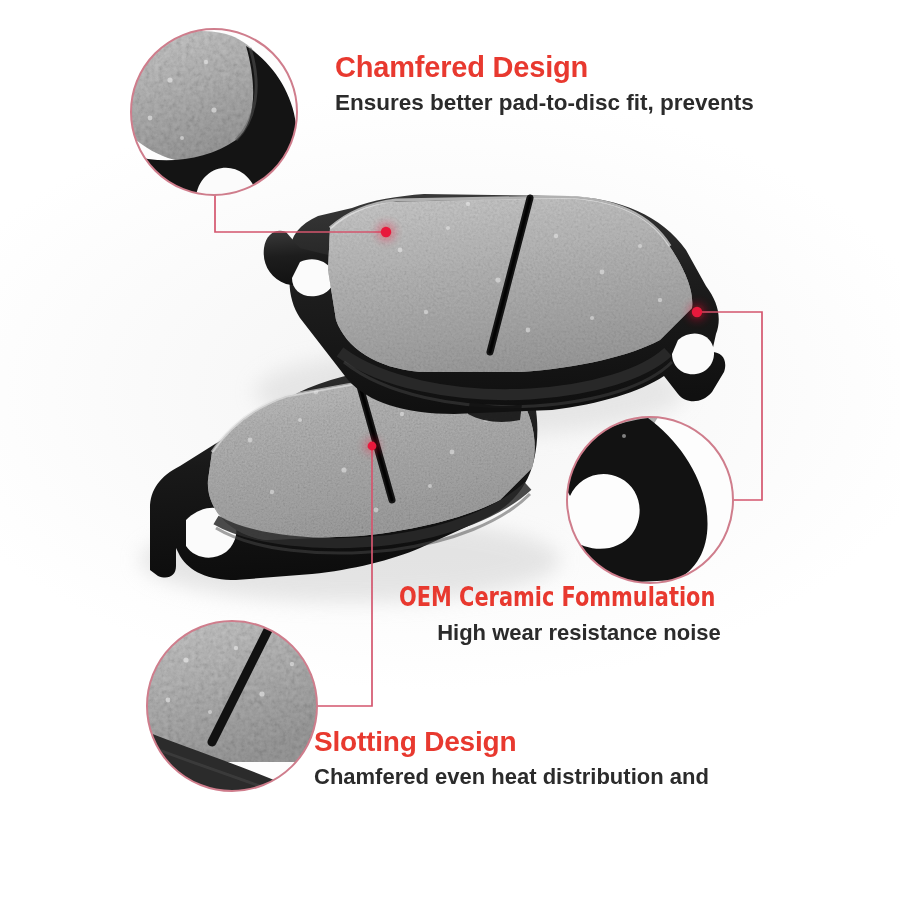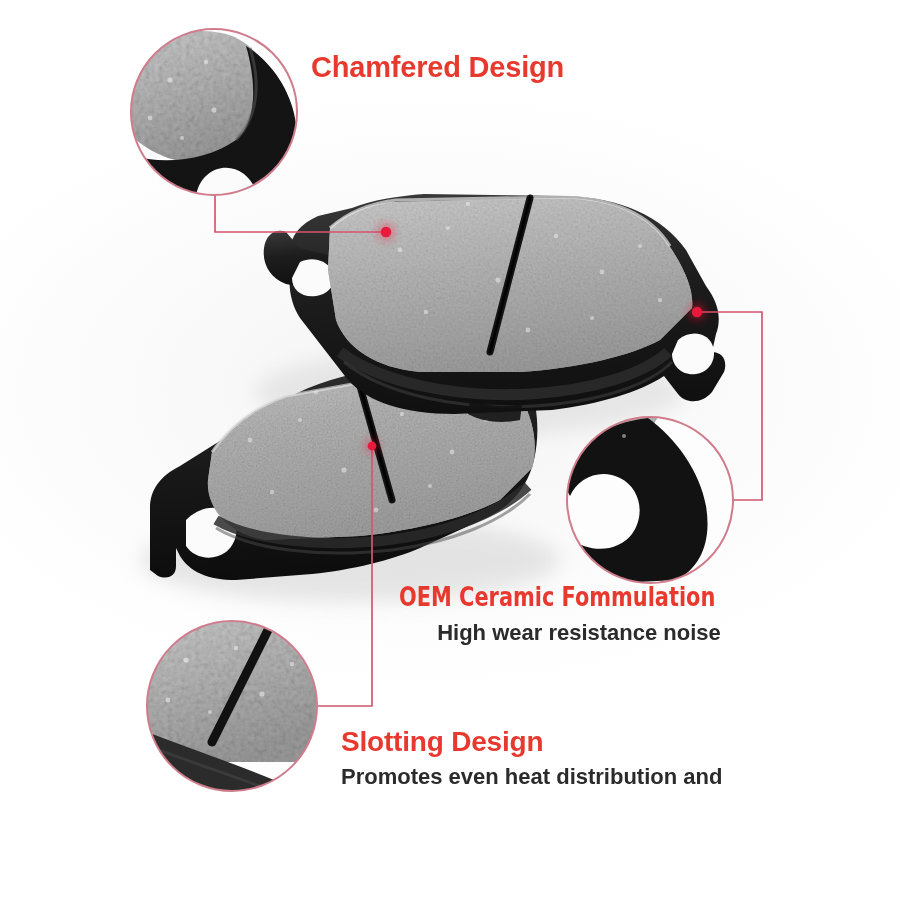--- a/index.html
+++ b/index.html
@@ -36,29 +36,29 @@
     transform-origin:left center;
     letter-spacing:0px;
   }
   .body-line{
     font-weight:700;
     color:#2b2b2b;
     line-height:1.33;
     white-space:nowrap;
   }
 
-  #block-chamfered{left:311px;top:52px;}
+  #block-chamfered{left:335px;top:52px;}
   #block-chamfered .head{font-size:29px;color:#e8392f;}
   #block-chamfered .body-line{font-size:22.5px;margin-top:6px;}
 
   #block-oem{left:399px;top:583px;text-align:center;width:360px;}
   #block-oem .head{font-size:27px;color:#e8392f;display:inline-block;}
   #block-oem .body-line{font-size:22px;margin-top:7px;text-align:center;}
 
-  #block-slotting{left:341px;top:727px;}
+  #block-slotting{left:314px;top:727px;}
   #block-slotting .head{font-size:28px;color:#e8392f;}
   #block-slotting .body-line{font-size:22px;margin-top:6px;}
 </style>
 </head>
 <body>
 
 <div id="stage">
 
   <div id="photo-wash"></div>
 
@@ -347,25 +347,26 @@
       <circle cx="386" cy="232" r="5.2" fill="#e8193c"></circle>
       <circle cx="697" cy="312" r="8" fill="#ff1133" opacity="0.45" filter="url(#dotGlow2)"></circle>
       <circle cx="697" cy="312" r="5.2" fill="#e8193c"></circle>
       <circle cx="372" cy="446" r="7" fill="#ff1133" opacity="0.4" filter="url(#dotGlow2)"></circle>
       <circle cx="372" cy="446" r="4.4" fill="#e8193c"></circle>
     </g>
   </svg>
 
   <div class="block" id="block-chamfered">
     <div class="head">Chamfered Design</div>
+    <div class="body-line">Ensures better pad-to-disc fit, prevents</div>
   </div>
 
   <div class="block" id="block-oem">
     <div class="head narrow">OEM Ceramic Fommulation</div>
     <div class="body-line">High wear resistance noise</div>
   </div>
 
   <div class="block" id="block-slotting">
     <div class="head">Slotting Design</div>
-    <div class="body-line">Promotes even heat distribution and</div>
+    <div class="body-line">Chamfered even heat distribution and</div>
   </div>
 
 </div>
 
 </body></html>

